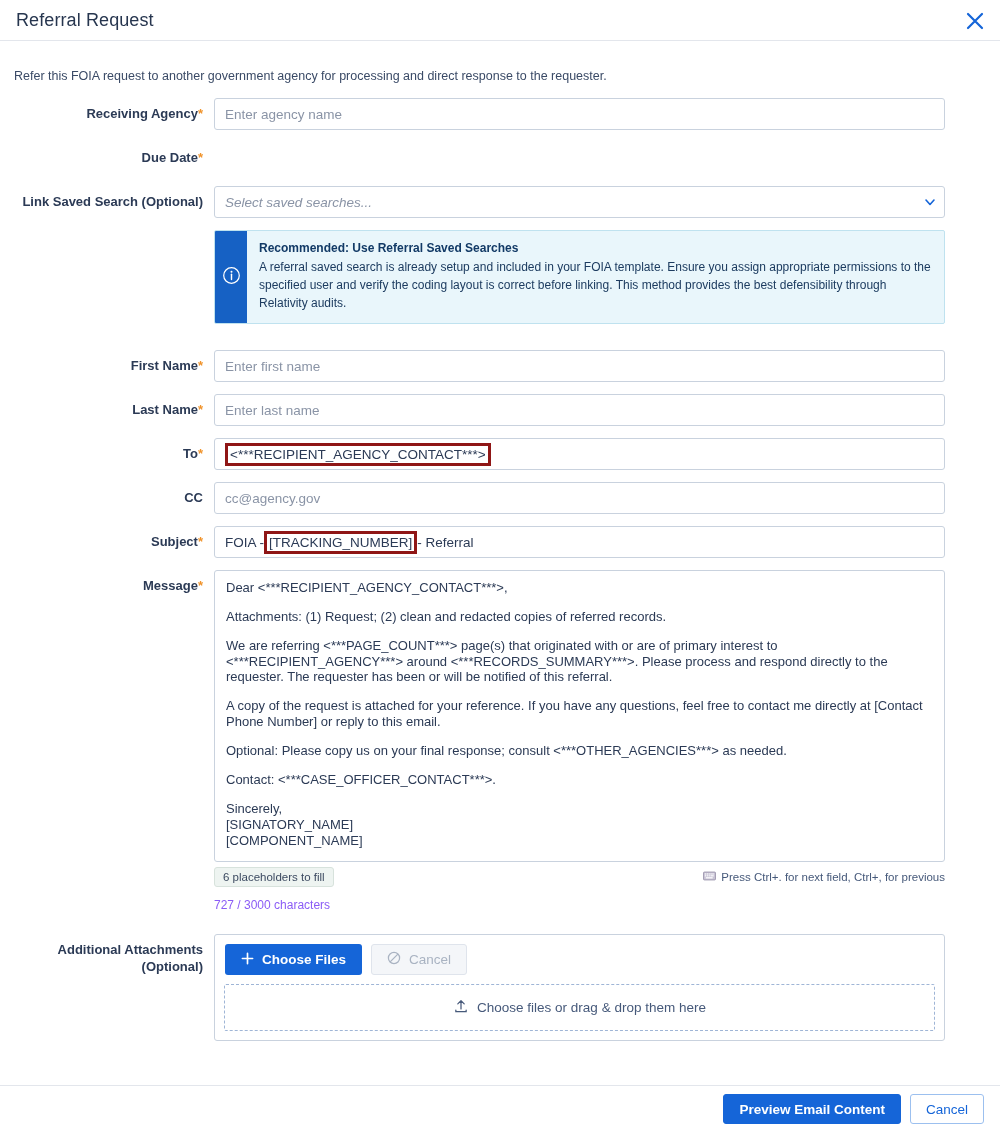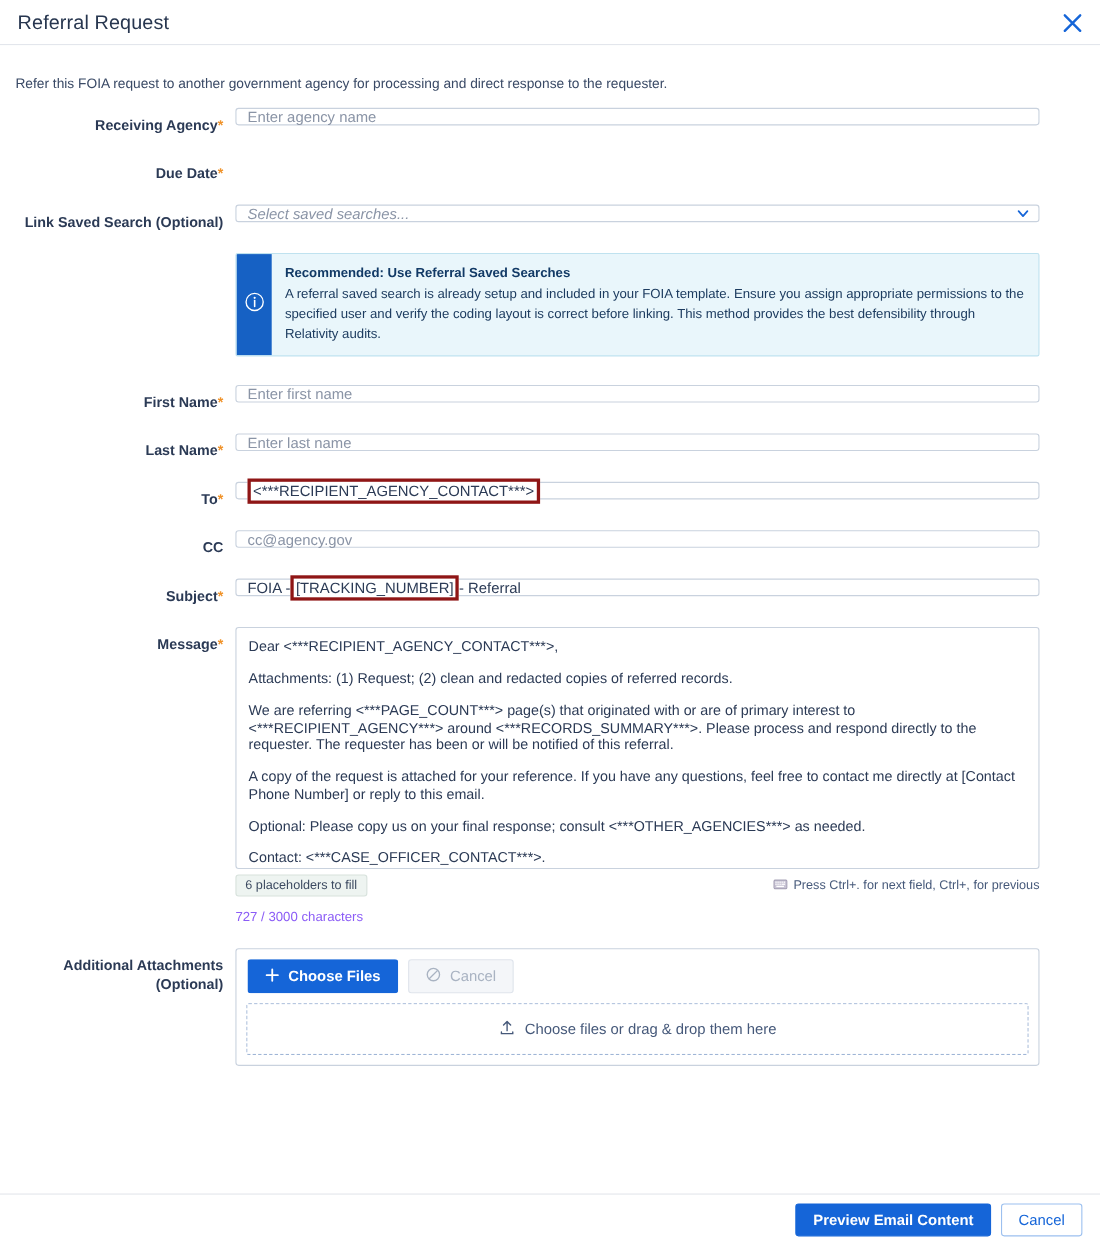--- a/index.html
+++ b/index.html
@@ -77,21 +77,21 @@
     font-weight: bold;
     color: #2b3a55;
     line-height: 32px;
   }
   .lbl.tall { line-height: 17px; padding-top: 7px; }
   .lbl .req { color: #f0932b; font-weight: bold; }
   .ctrl { flex: 1 1 auto; min-width: 0; }
 
   .inp {
     width: 100%;
-    height: 16px;
+    height: 32px;
     border: 1px solid #c9d2de;
     border-radius: 3px;
     background: #fff;
     padding: 0 10px;
     font-size: 13.5px;
     color: #2b3a55;
     font-family: "Liberation Sans", sans-serif;
     display: flex; align-items: center;
     position: relative;
   }
@@ -136,21 +136,21 @@
     font-size: 12px; font-weight: bold; color: #123a66;
     margin-bottom: 3px;
   }
   .callout-text {
     font-size: 12px; color: #1d3c60; line-height: 1.5;
   }
 
   
   .ta {
     width: 100%;
-    height: 220px;
+    height: 292px;
     border: 1px solid #c9d2de;
     border-radius: 3px;
     background: #fff;
     padding: 9px 11px;
     font-size: 13px;
     color: #2b3a55;
     line-height: 1.22;
     overflow: hidden;
   }
   .ta p { margin: 0 0 13px 0; }

